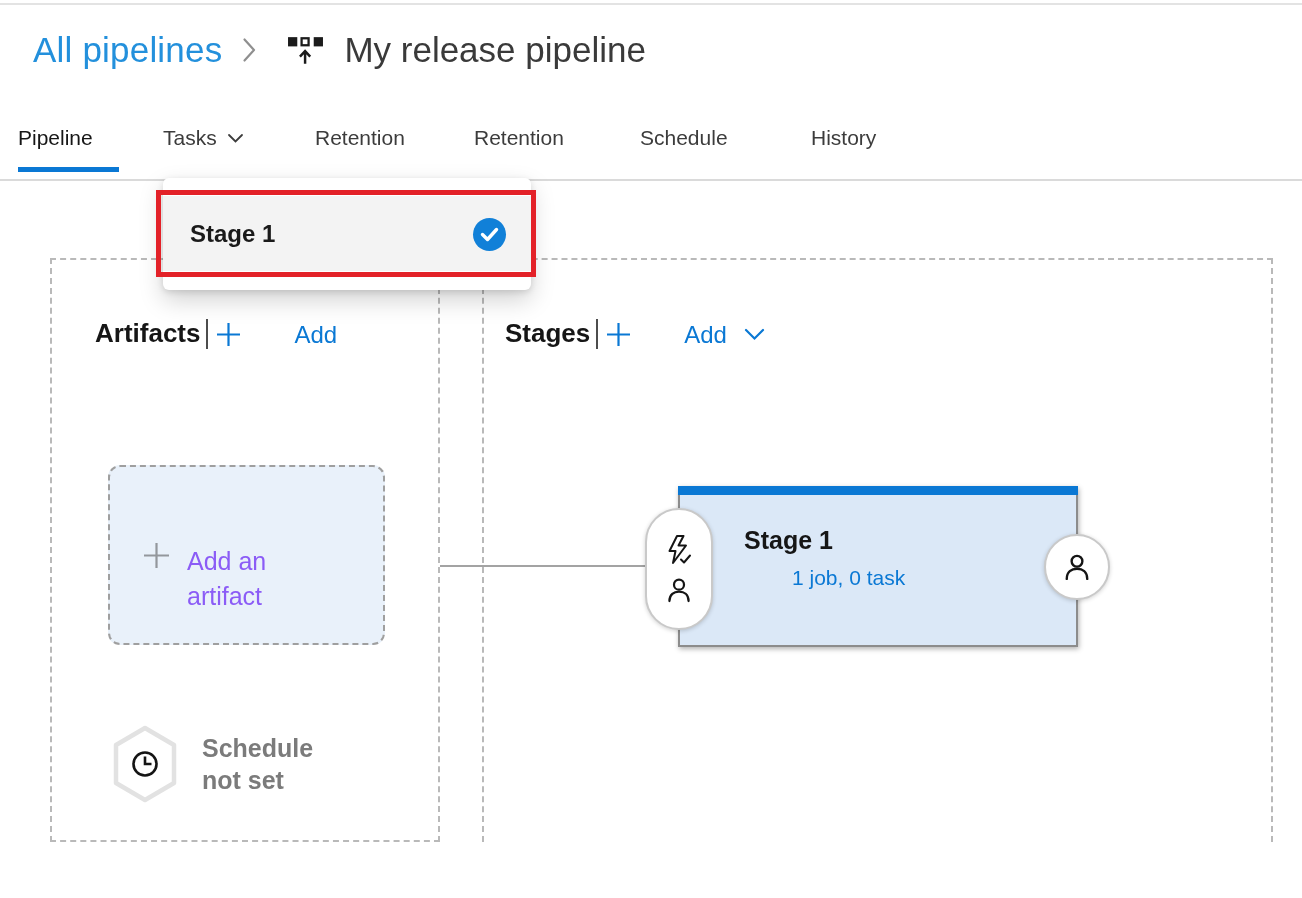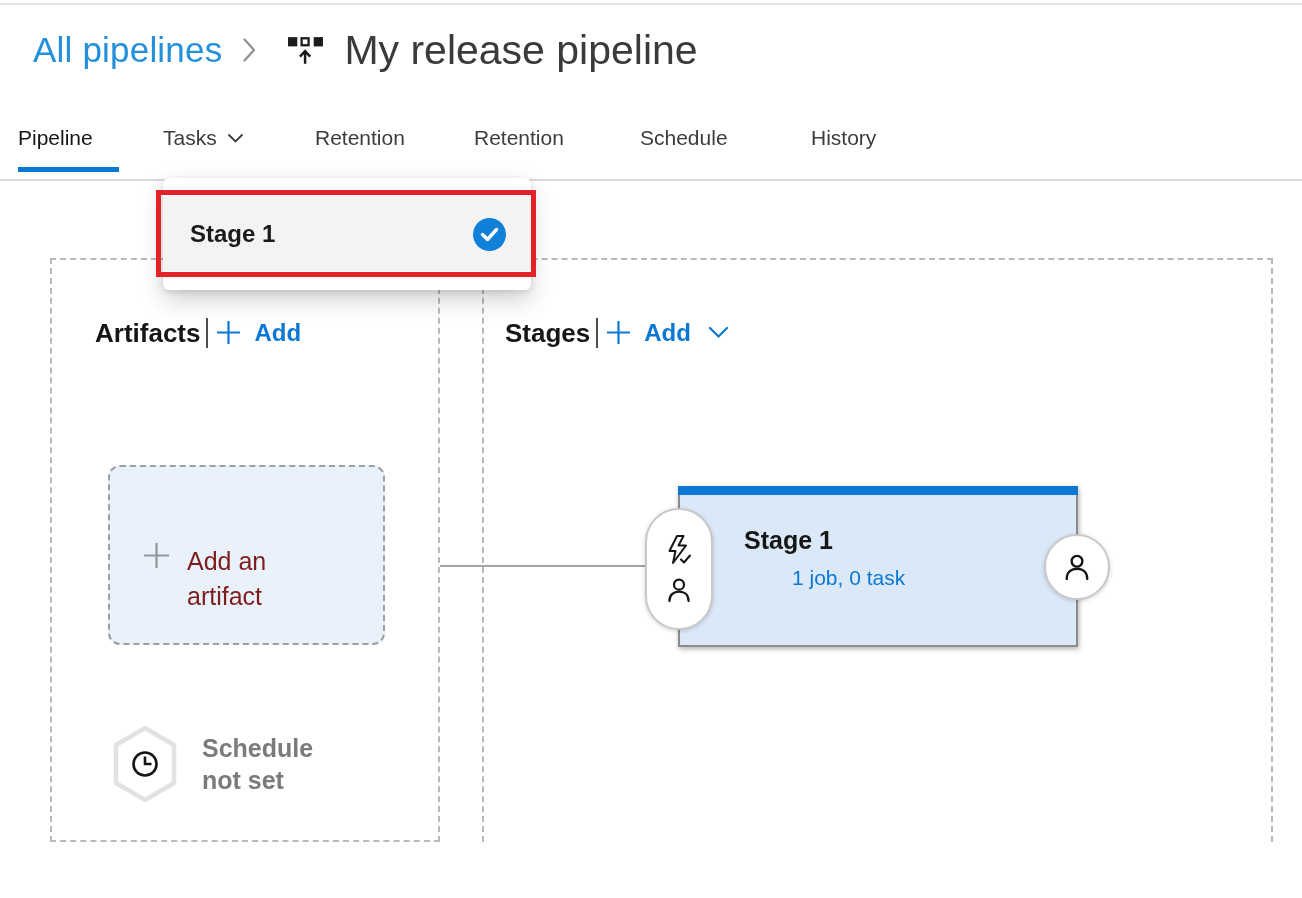--- a/index.html
+++ b/index.html
@@ -23,21 +23,21 @@
   .abs{position:absolute;}
 
   
   .top-rule{left:0;top:3px;width:1302px;height:2px;background:#e3e3e3;}
 
   
   .breadcrumb{left:33px;top:26px;display:flex;align-items:center;gap:18px;height:48px;}
   .crumb-link{font-size:35px;font-weight:300;color:var(--breadcrumb-blue);letter-spacing:.2px;cursor:pointer;}
   .crumb-sep{display:flex;align-items:center;margin:0 2px;}
   .pipe-icon{margin-left:10px;display:flex;align-items:center;}
-  .page-title{font-size:41px;font-weight:300;color:#3a3a3a;margin-left:2px;}
+  .page-title{font-size:35px;font-weight:300;color:#3a3a3a;margin-left:2px;}
 
   
   .tab{position:absolute;top:126px;font-size:21px;color:var(--ink-soft);display:flex;align-items:center;gap:10px;cursor:pointer;white-space:nowrap;}
   .tab.active{font-weight:400;color:#161616;}
   .tab-underline{left:18px;top:167px;width:101px;height:5px;background:var(--accent);}
   .tab-rule{left:0;top:179px;width:1302px;height:2px;background:#dadada;}
 
   
   .dropdown{left:163px;top:178px;width:368px;height:112px;background:#fff;border-radius:6px;
     box-shadow:0 10px 24px rgba(0,0,0,.18),0 2px 6px rgba(0,0,0,.12);z-index:10;}
@@ -45,33 +45,33 @@
     display:flex;align-items:center;cursor:pointer;}
   .menu-item-label{font-size:24px;font-weight:600;color:#1a1a1a;margin-left:27px;}
   .check-circle{position:absolute;left:310px;top:22px;width:33px;height:33px;border-radius:50%;
     background:#1180d8;display:flex;align-items:center;justify-content:center;}
   .annotation-box{left:156px;top:190px;width:380px;height:87px;border:5px solid var(--red);z-index:11;pointer-events:none;}
 
   
   .panel{border:2px dashed var(--dash);background:transparent;}
   .artifacts-panel{left:50px;top:258px;width:390px;height:584px;}
   .stages-panel{left:482px;top:258px;width:791px;height:594px;}
-  .panel-header{position:absolute;display:flex;align-items:flex-start;gap:2px;}
+  .panel-header{position:absolute;display:flex;align-items:flex-end;gap:2px;}
   .artifacts-header{left:95px;top:318px;}
   .stages-header{left:505px;top:318px;}
   .panel-title{font-size:26px;font-weight:700;color:#161616;}
   .vsep{width:2px;height:30px;background:#4d4d4d;margin:0 4px;}
   .add-btn{display:flex;align-items:center;gap:11px;cursor:pointer;}
-  .add-label{font-size:24px;font-weight:700;color:var(--accent);}
+  .add-label{font-size:24px;font-weight:400;color:var(--accent);margin-left:40px;}
 
   
   .artifact-box{left:108px;top:465px;width:277px;height:180px;background:#e9f1fa;border:2px dashed #9f9f9f;
     border-radius:12px;display:flex;align-items:center;cursor:pointer;}
   .artifact-box-plus{margin-left:30px;display:flex;align-items:center;}
-  .artifact-box-label{margin-left:14px;width:150px;font-size:25px;color:#7f1d1d;line-height:1.4;margin-top:47px;}
+  .artifact-box-label{margin-left:14px;width:150px;font-size:25px;color:#8b5cf6;line-height:1.4;margin-top:47px;}
 
   
   .schedule{left:110px;top:725px;display:flex;align-items:center;cursor:pointer;font-weight:bold;}
   .schedule-label{margin-left:22px;width:130px;font-size:25px;color:#7b7b7b;line-height:1.3;}
 
   
   .connector{left:440px;top:565px;width:210px;height:2px;background:#a3a3a3;}
 
   
   .stage-card{left:678px;top:486px;width:400px;height:161px;background:var(--card-bg);

